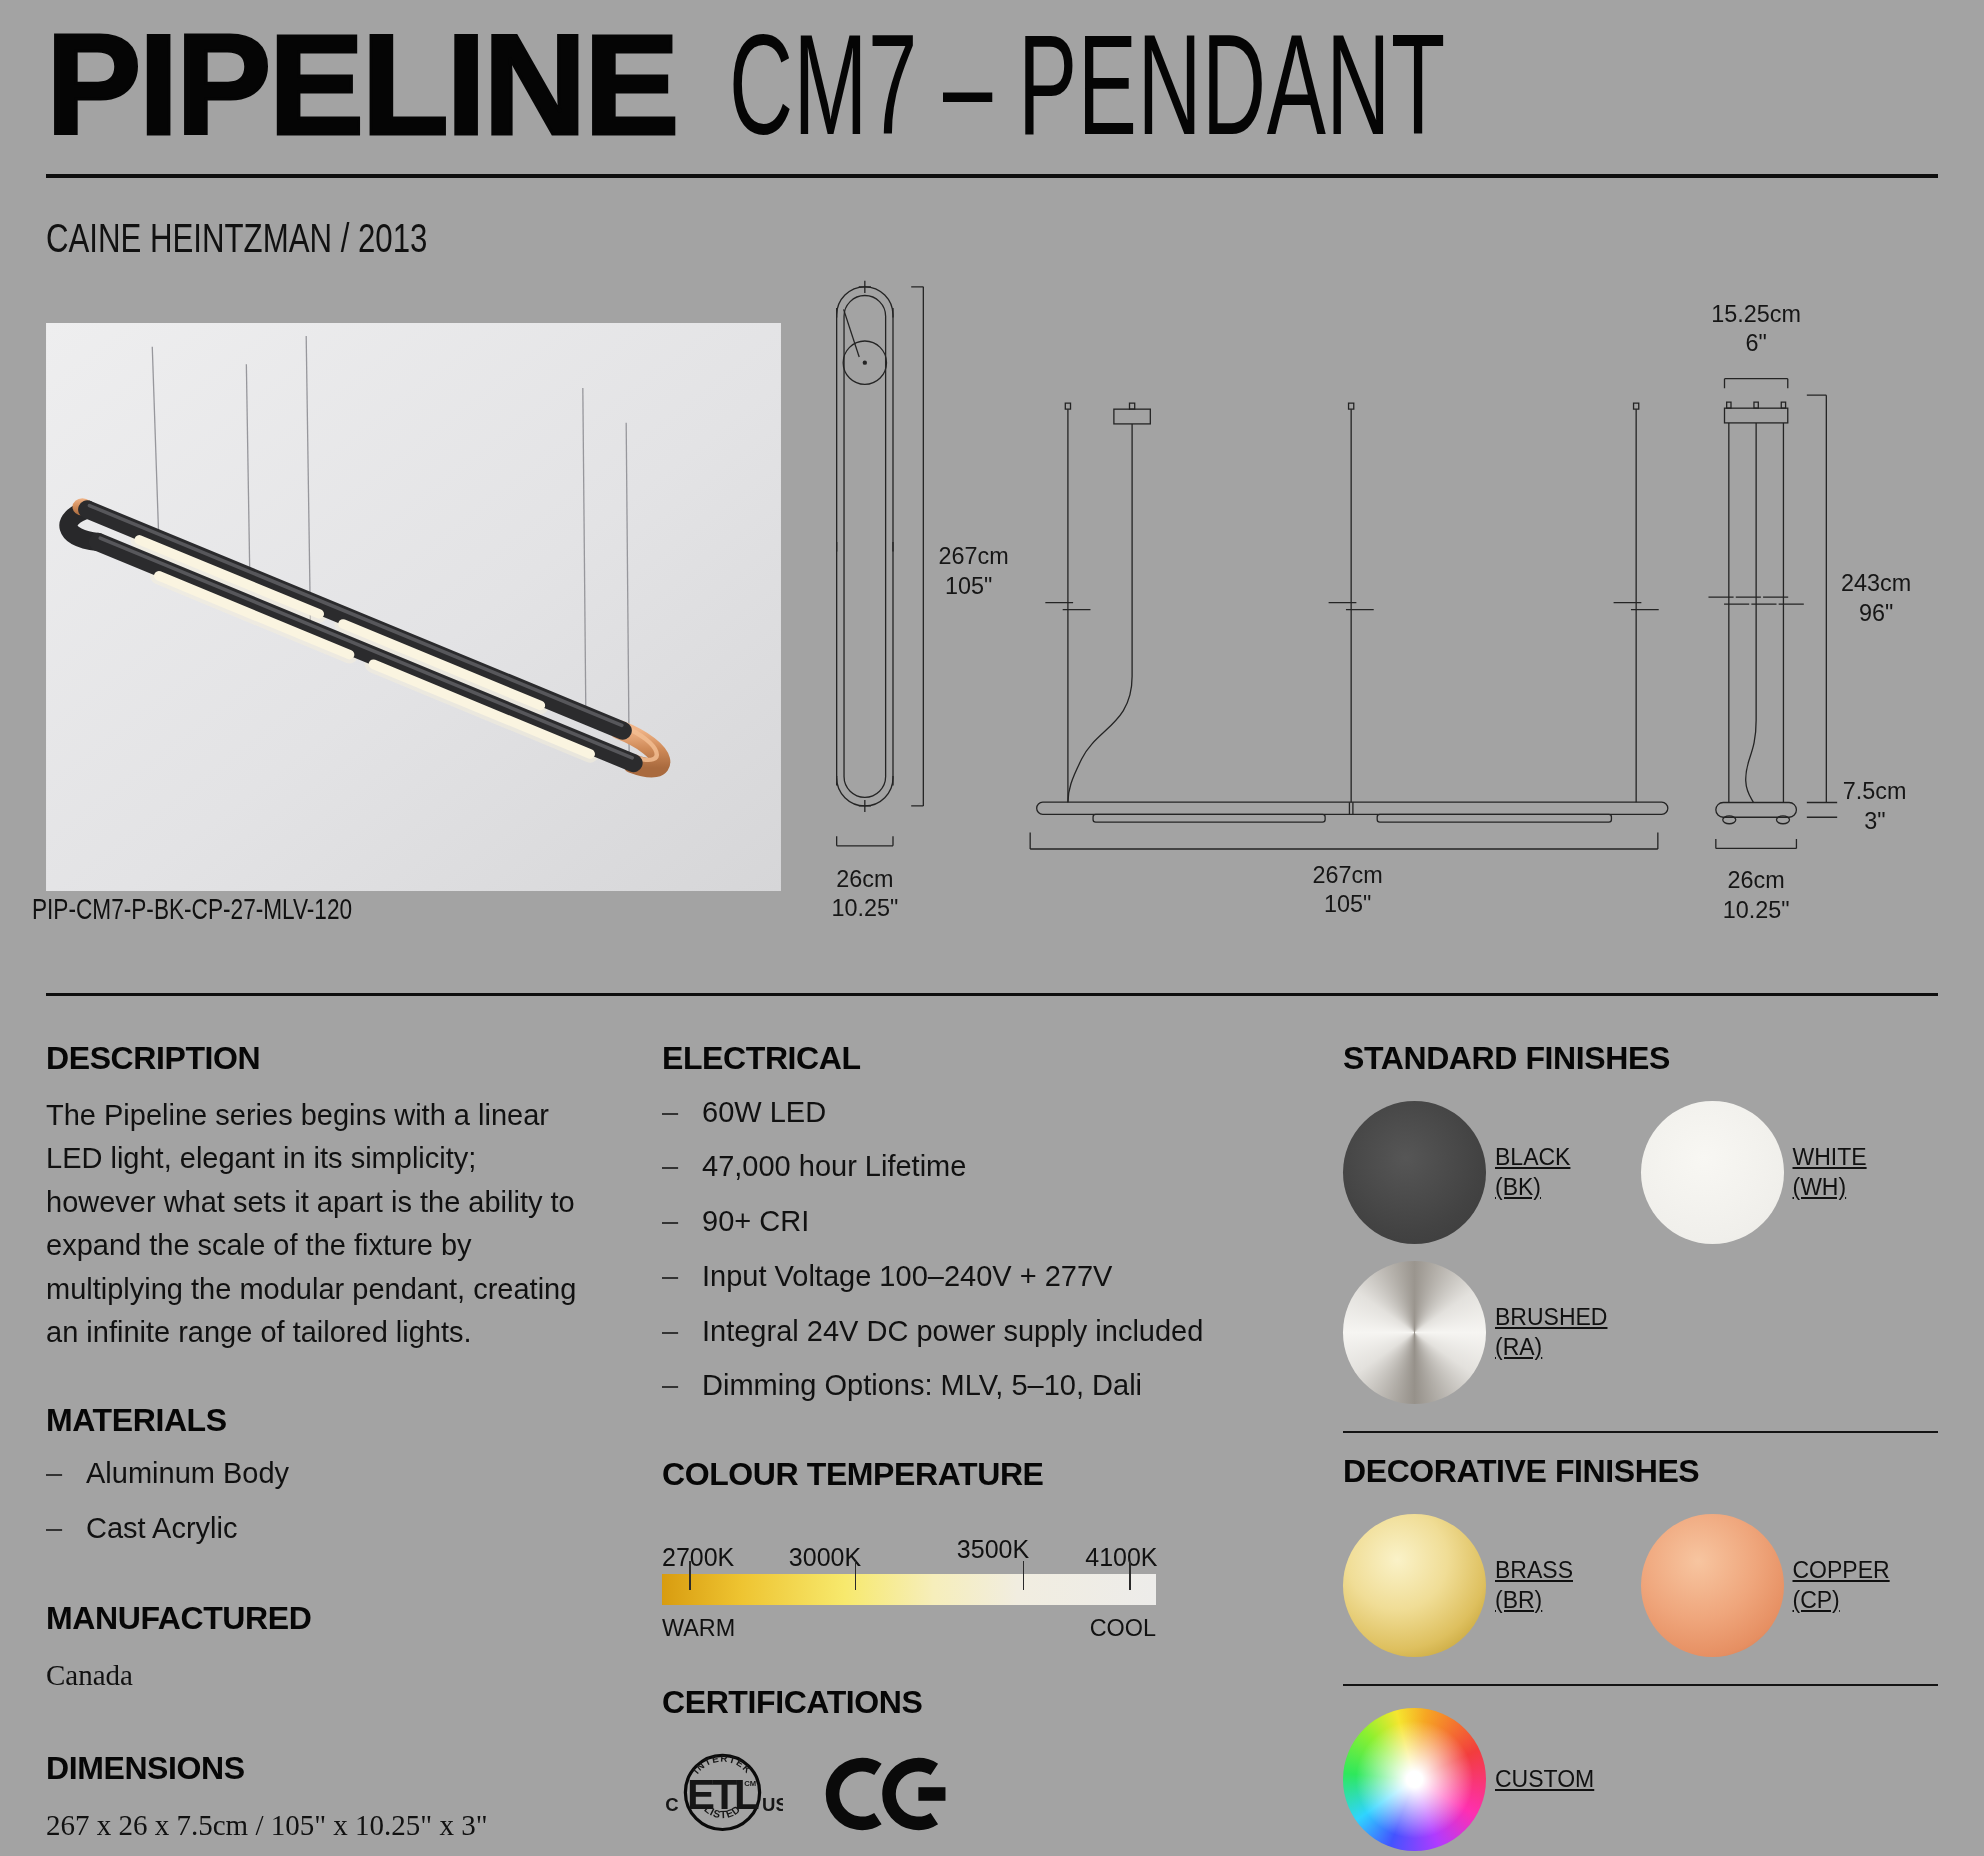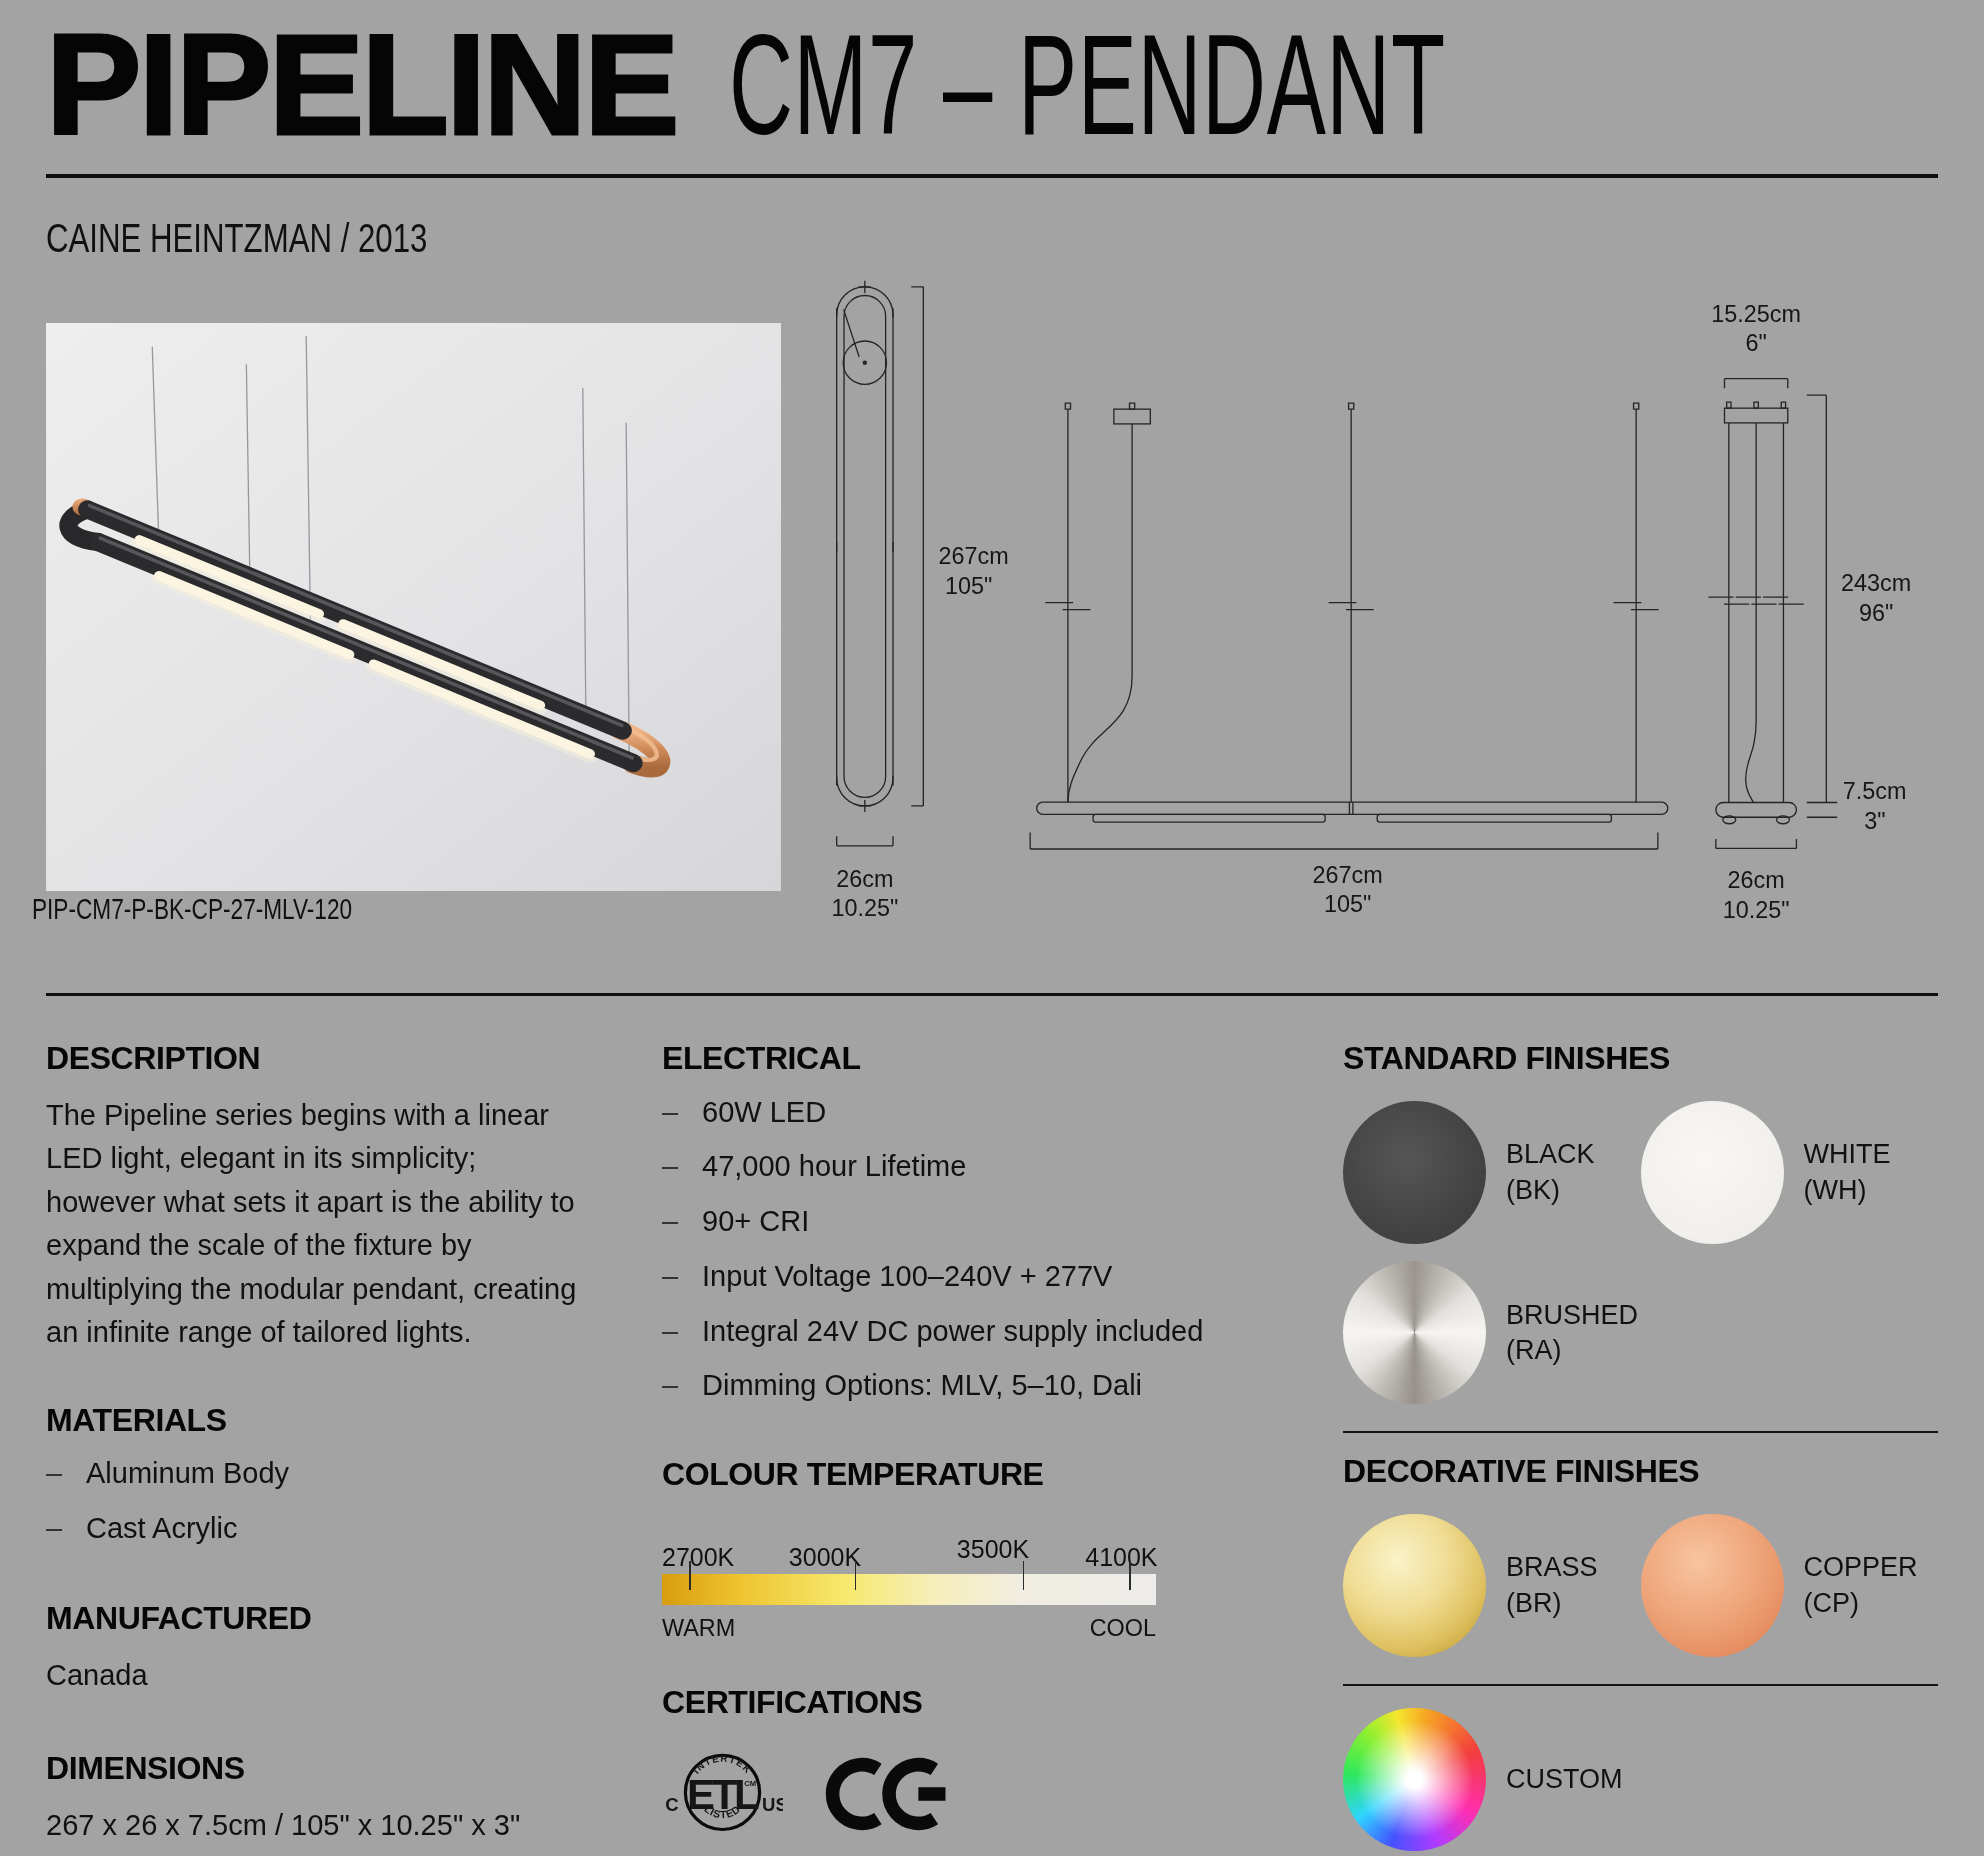--- a/index.html
+++ b/index.html
@@ -24,21 +24,21 @@
 
   
   .col { position:absolute; top:1040px; }
   .col1 { left:46px;  width:581px; }
   .col2 { left:662px; width:620px; }
   .col3 { left:1343px; width:595px; }
   .sec-h { font-size:32px; font-weight:700; letter-spacing:-0.4px; color:#070707; }
   .para { margin-top:16.5px; font-size:29px; line-height:1.5; width:534px; }
   .gap-1 { margin-top:47px; }
   .gap-2 { margin-top:52px; }
-  .plain { margin-top:17.4px; font-size:29px; line-height:1.5; }
+  .plain { margin-top:17.4px; font-size:29px; line-height:1.5;font-family:Liberation Serif, serif; }
   .li { display:flex; margin-top:15.6px; font-size:29px; line-height:1.35; }
   .li .dash { width:40px; flex:0 0 40px; color:#333; }
 
   
   .ct { margin-top:51px; }
   .ct-wrap { position:relative; width:494px; margin-top:41px; }
   .ct-labels { position:relative; height:40px; font-size:25px; }
   .ct-labels span { position:absolute; white-space:nowrap; }
   .ct-l0 { left:0; bottom:2.6px; }
   .ct-l1 { left:33%; transform:translateX(-50%); bottom:2.6px; }
@@ -49,21 +49,21 @@
   .ct-tick { position:absolute; width:1.7px; height:29px; top:-13px; background:#2a2a2a; }
   .ct-ends { display:flex; justify-content:space-between; font-size:23.4px; margin-top:9.5px;text-align:right; }
 
   .cert { margin-top:42px; }
   .cert-logos { display:flex; align-items:center; margin-top:19px; gap:30px; }
 
   
   .fin-row { display:flex; margin-top:24px; }
   .fin { display:flex; align-items:center; width:50%; }
   .swatch { width:143px; height:143px; border-radius:50%; flex:0 0 143px; }
-  .fin-label { margin-left:20px; font-size:27px; line-height:1.3; }
+  .fin-label { margin-left:9px; font-size:23px; line-height:1.3;text-decoration:underline; }
   .sw-black  { background:radial-gradient(circle at 44% 40%, #565656, #434343 62%, #3a3a3a 100%); }
   .sw-white  { background:radial-gradient(circle at 44% 40%, #f8f7f3, #f0efeb 70%, #e8e7e2 100%); }
   .sw-brushed{ background:conic-gradient(#9a958e 0deg,#e3e1dd 55deg,#f6f5f2 90deg,#e3e1dd 125deg,#96918a 180deg,#e3e1dd 235deg,#f6f5f2 270deg,#e3e1dd 305deg,#9a958e 360deg); }
   .sw-brass  { background:radial-gradient(circle at 38% 32%, #faf2c8 0%, #f0dd96 38%, #dec05f 68%, #c3a034 88%, #8f7a1e 100%); }
   .sw-copper { background:radial-gradient(circle at 40% 33%, #f7c5a0 0%, #efa67c 45%, #e68f62 75%, #c8764c 92%, #8f4c2b 100%); }
   .sw-custom { background:radial-gradient(circle, #ffffff 0%, #ffffff 8%, rgba(255,255,255,0) 58%),
                conic-gradient(from 10deg, #f6a623, #f23d3d 55deg, #ff2fb0 110deg, #b03bff 150deg, #4353ff 190deg, #2fd4ff 225deg, #2ee85c 265deg, #8ff02f 305deg, #f5e62f 335deg, #f6a623 360deg); }
   .col3 .rule-s { height:1.7px; background:#141414; margin-top:27px; }
   .col3 .sec-h2 { margin-top:20px; }
 </style>

